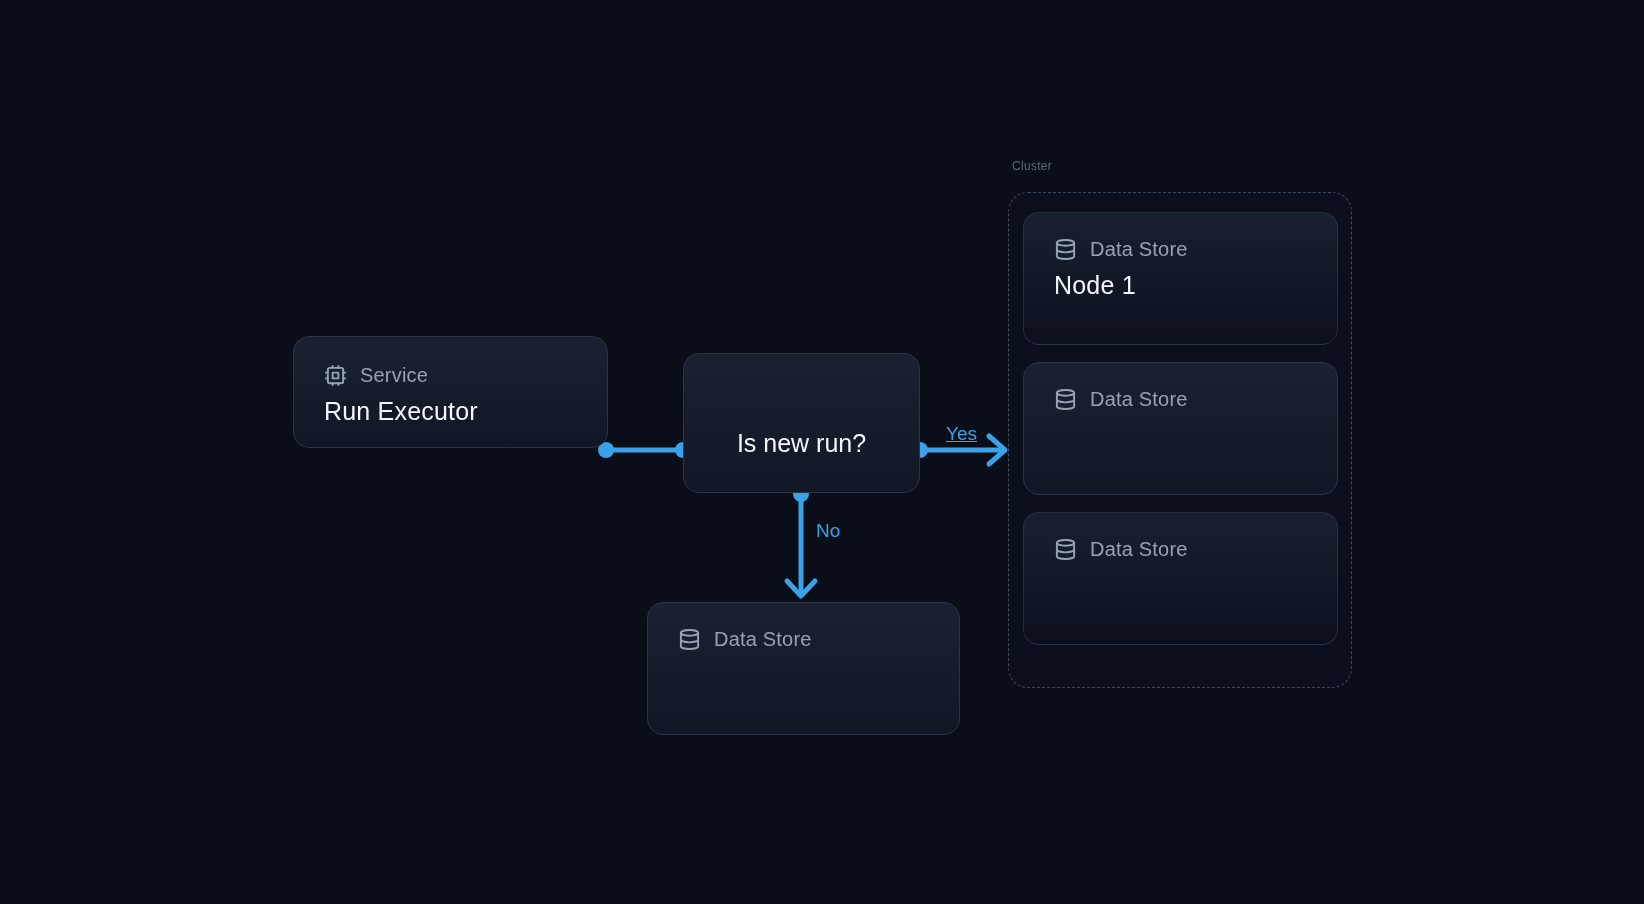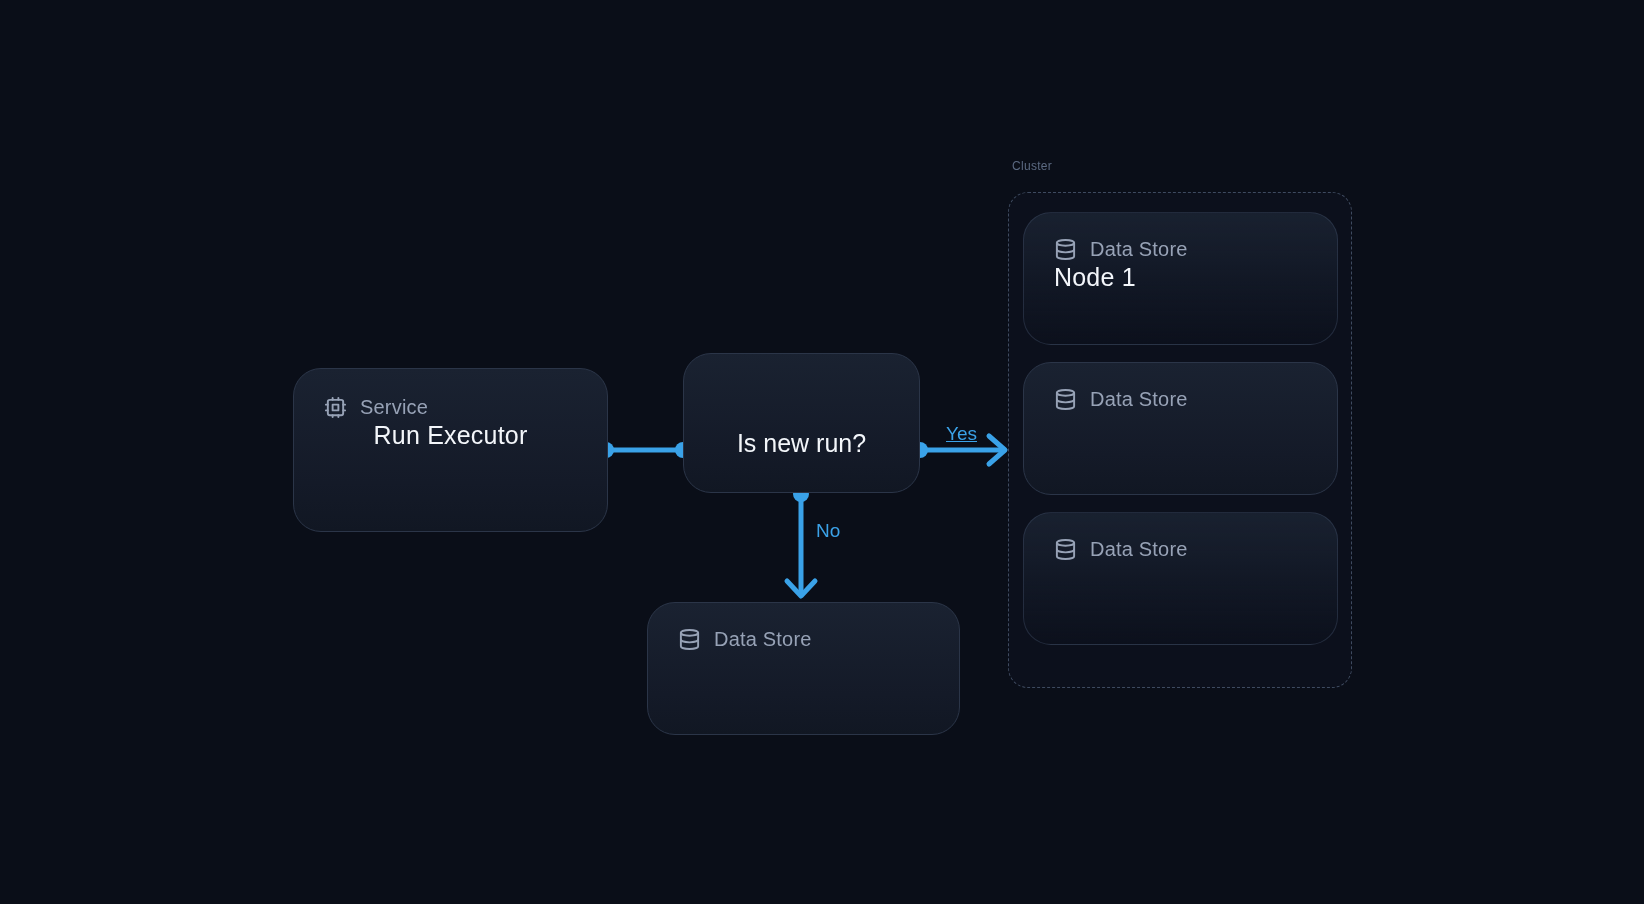--- a/index.html
+++ b/index.html
@@ -16,21 +16,21 @@
     overflow: hidden;
   }
   .connector-layer {
     position: absolute;
     inset: 0;
     pointer-events: none;
   }
   .card {
     position: absolute;
     box-sizing: border-box;
-    border-radius: 28px;
+    border-radius: 16px;
     background: linear-gradient(180deg, #1a2231 0%, #141a28 70%, #111723 100%);
     border: 1px solid #2b3548;
     padding: 27px 30px;
   }
   .card.fade {
     background: linear-gradient(180deg, rgba(26,34,49,0.95) 0%, rgba(20,27,41,0.70) 55%, rgba(13,18,30,0.25) 100%);
     border-color: rgba(62,76,100,0.45);
   }
   .card-head {
     display: flex;
@@ -43,39 +43,39 @@
     color: #97a2b6;
     display: inline-flex;
   }
   .type-icon svg { width: 100%; height: 100%; }
   .type-label {
     font-size: 20px;
     color: #97a2b6;
     letter-spacing: 0.2px;
   }
   .card-title {
-    margin-top: 2px;
+    margin-top: 10px;
     font-size: 25px;
     color: #f3f6fa;
     letter-spacing: 0.2px;
   }
   .decision {
     left: 683px; top: 353px;
     width: 237px; height: 140px;
     display: flex;
     align-items: center;
     justify-content: center;
     padding: 0;
   }
   .decision-title {
     font-size: 25px;
     color: #f3f6fa;
     margin-top: 40px;
   }
-  .service-card { left: 293px; top: 368px; width: 315px; height: 164px; text-align: center; }
+  .service-card { left: 293px; top: 336px; width: 315px; height: 112px; }
   .cluster-box {
     position: absolute;
     left: 1008px; top: 192px;
     width: 344px; height: 496px;
     box-sizing: border-box;
     border: 1.5px dashed #3e4a5f;
     border-radius: 20px;
     background: rgba(18,24,38,0.25);
   }
   .cluster-label {

